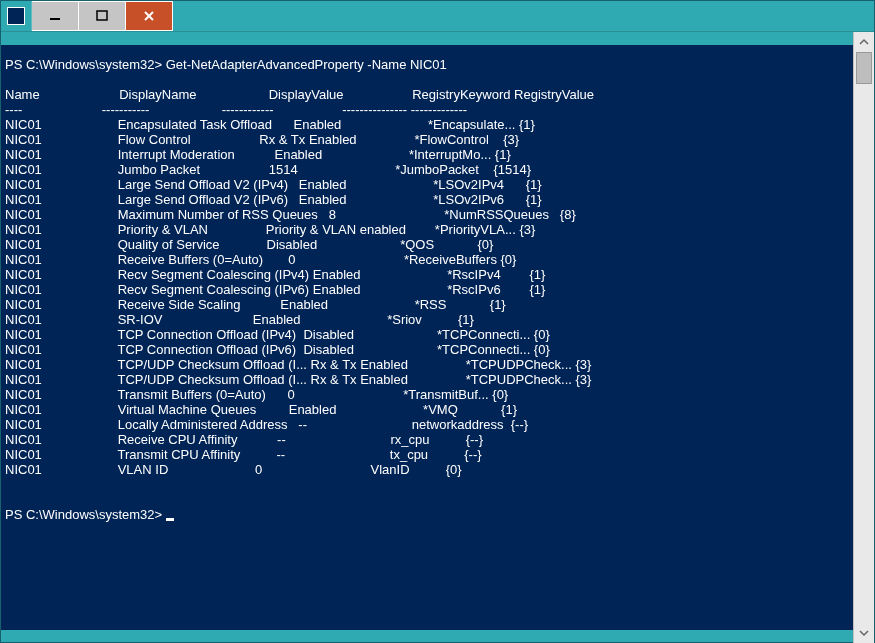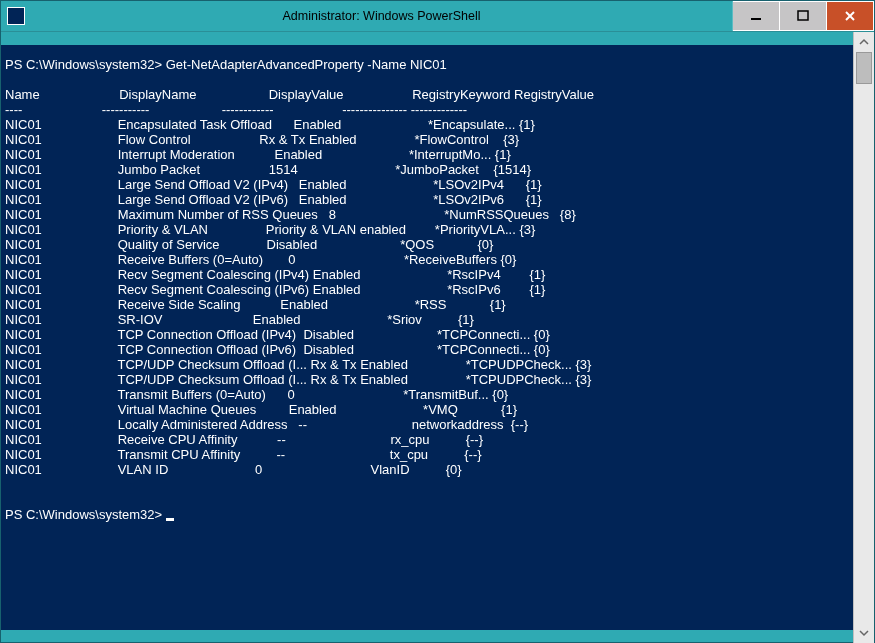--- a/index.html
+++ b/index.html
@@ -20,21 +20,20 @@
   .cursor{display:inline-block;width:8px;height:3px;background:#fff;vertical-align:bottom;margin-bottom:1px}
 </style>
 </head>
 <body>
 
 <div class="window">
   <div class="titlebar">
     <div class="titlebar-icon">
       <div class="ps-icon"></div>
     </div>
-    <div class="titlebar-title">Administrator: Windows PowerShell</div>
     <div class="win-btns">
       <div class="win-btn">
         <svg width="12" height="12">
             <rect x="1" y="8" width="10" height="2" fill="#000"></rect>
           </svg>
       </div>
       <div class="win-btn">
         <svg width="12" height="12">
             <rect x="1" y="1" width="10" height="9" fill="none" stroke="#000" stroke-width="1.5"></rect>
           </svg>

